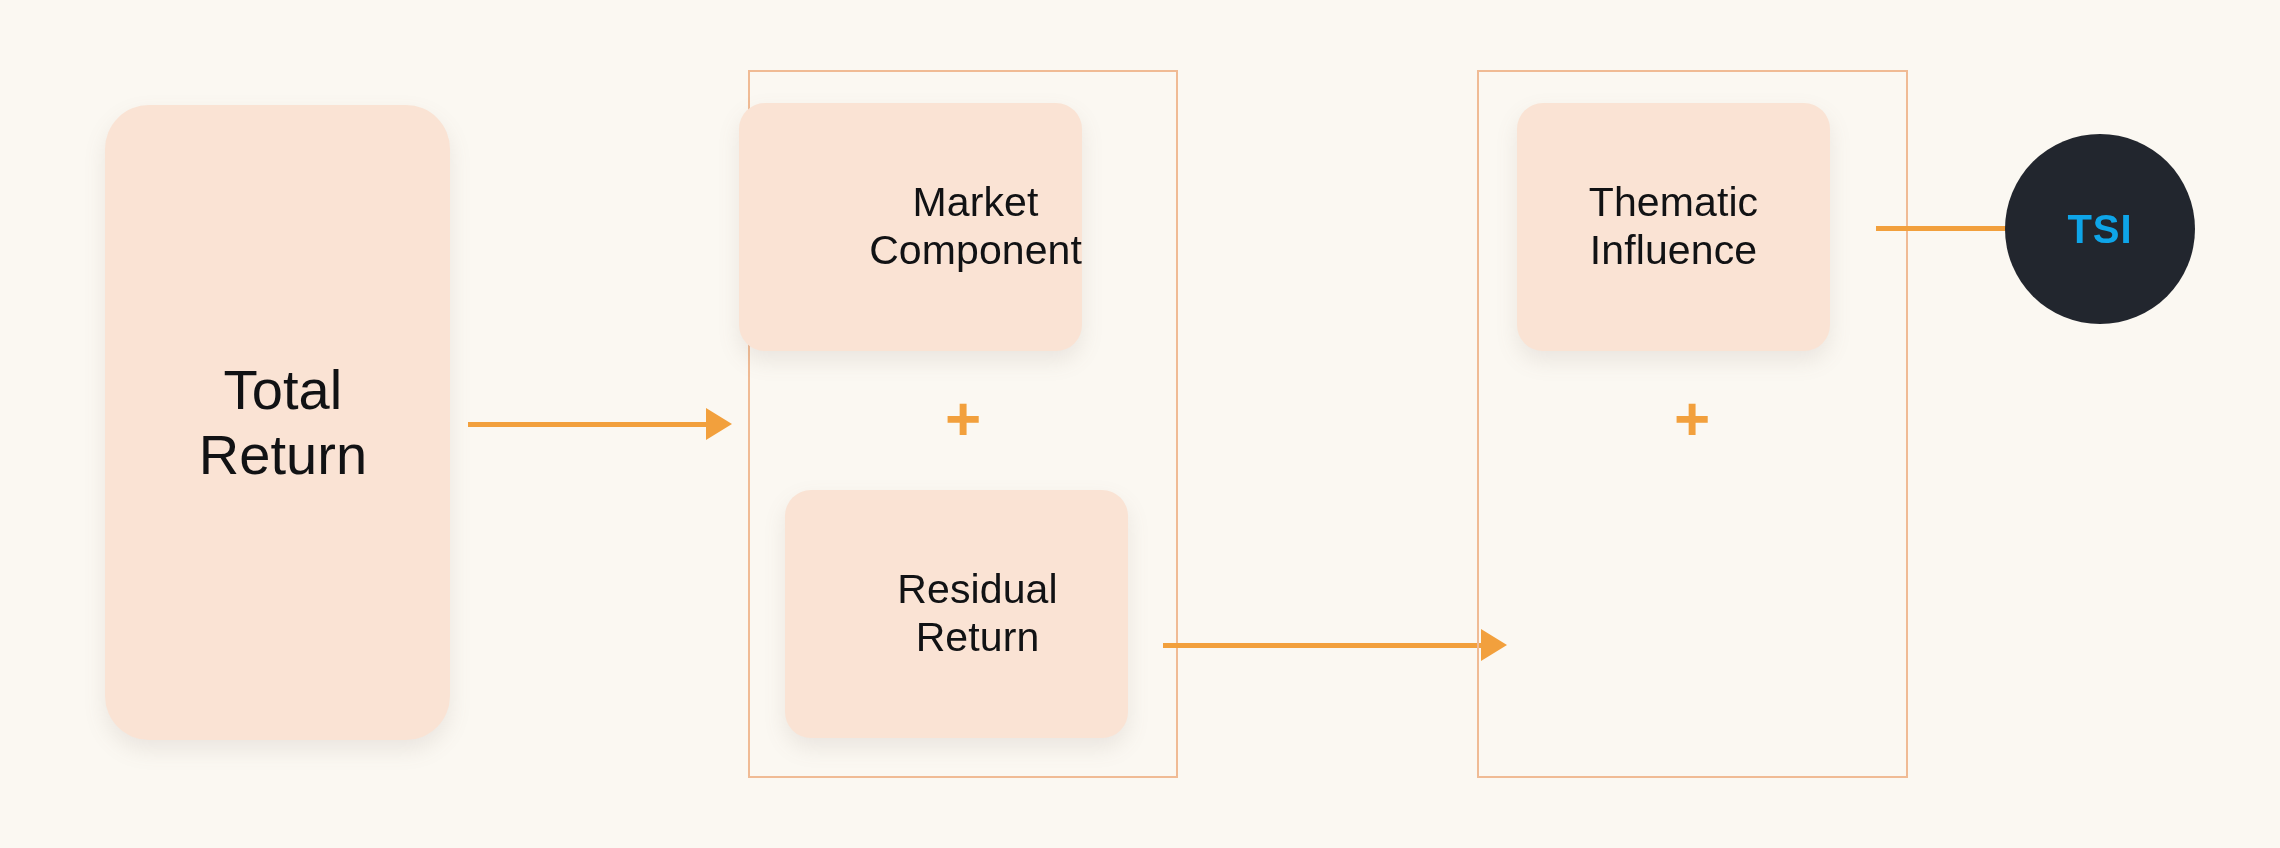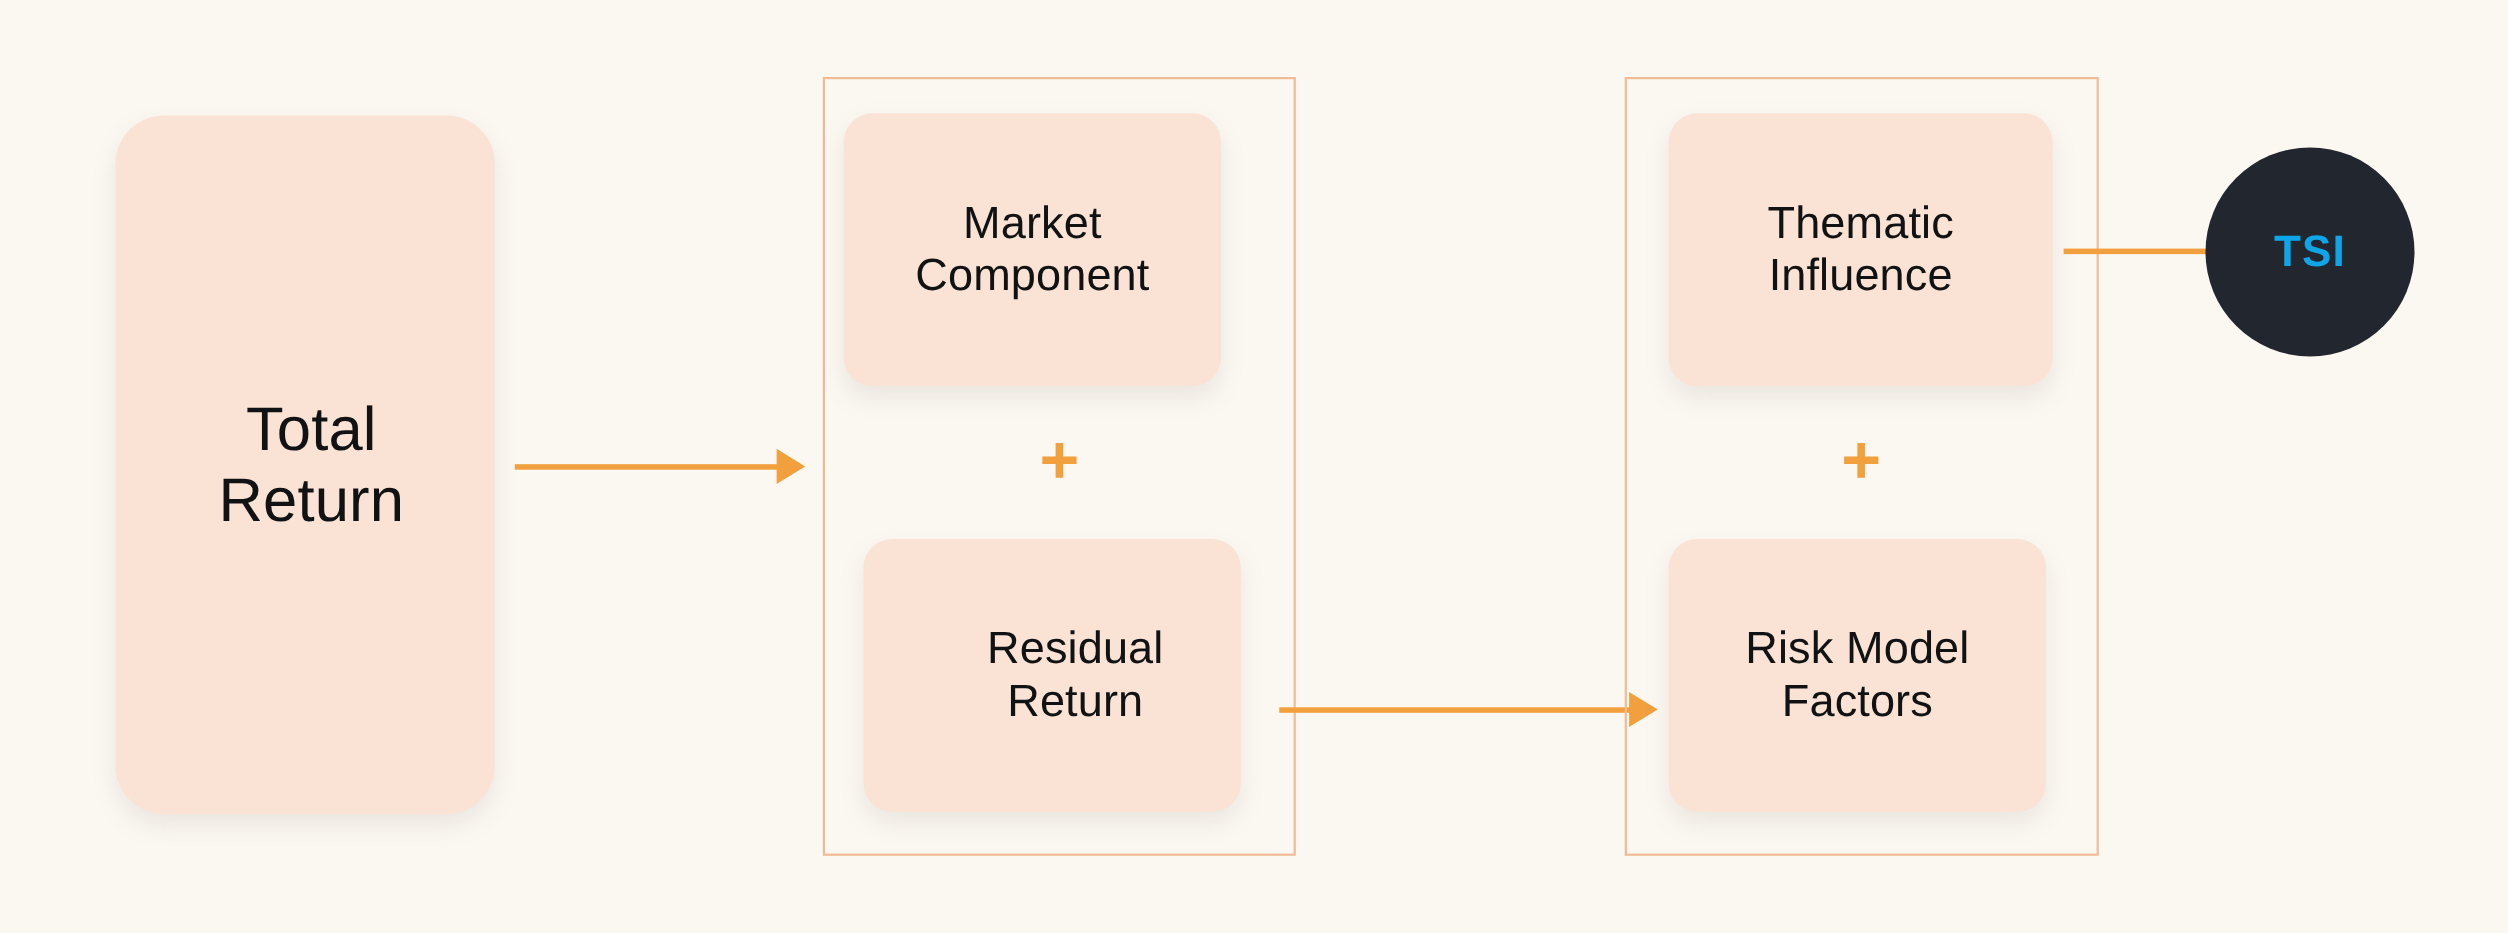--- a/index.html
+++ b/index.html
@@ -44,40 +44,41 @@
   #card-total-return {
     left: 105px;
     top: 105px;
     width: 345px;
     height: 635px;
     border-radius: 44px;
   }
   #card-total-return .card-label { font-size: 56px; margin-left: 11px; }
 
   #card-market-component {
-    left: 767px;
+    left: 739px;
     top: 103px;
     width: 343px;
     height: 248px;
+    justify-content: flex-end;
   }
   #card-market-component .card-label { font-size: 41px; }
 
   #card-residual-return {
     left: 785px;
     top: 490px;
     width: 343px;
     height: 248px;
     padding-left: 42px;
   }
   #card-residual-return .card-label { font-size: 41px; }
 
   #card-thematic-influence {
     left: 1517px;
     top: 103px;
-    width: 349px;
+    width: 313px;
     height: 248px;
     justify-content: center;
   }
   #card-thematic-influence .card-label { font-size: 41px; }
 
   #card-risk-model-factors {
     left: 1517px;
     top: 490px;
     width: 343px;
     height: 248px;
@@ -197,24 +198,20 @@
 
   <div class="group-box" id="group-attribution"></div>
 
   <div class="card" id="card-thematic-influence">
     <span class="card-label">Thematic
 Influence</span>
   </div>
 
   <div class="plus-op" id="plus-attribution">+</div>
 
-  <div class="card" id="card-risk-model-factors">
-    <span class="card-label">Risk Model
-Factors</span>
-  </div>
 
   <div class="connector-line" id="edge-thematic-to-tsi-line"></div>
 
   <div id="node-tsi">
     <span class="tsi-label">TSI</span>
   </div>
 
 </div>
 
 </body></html>

